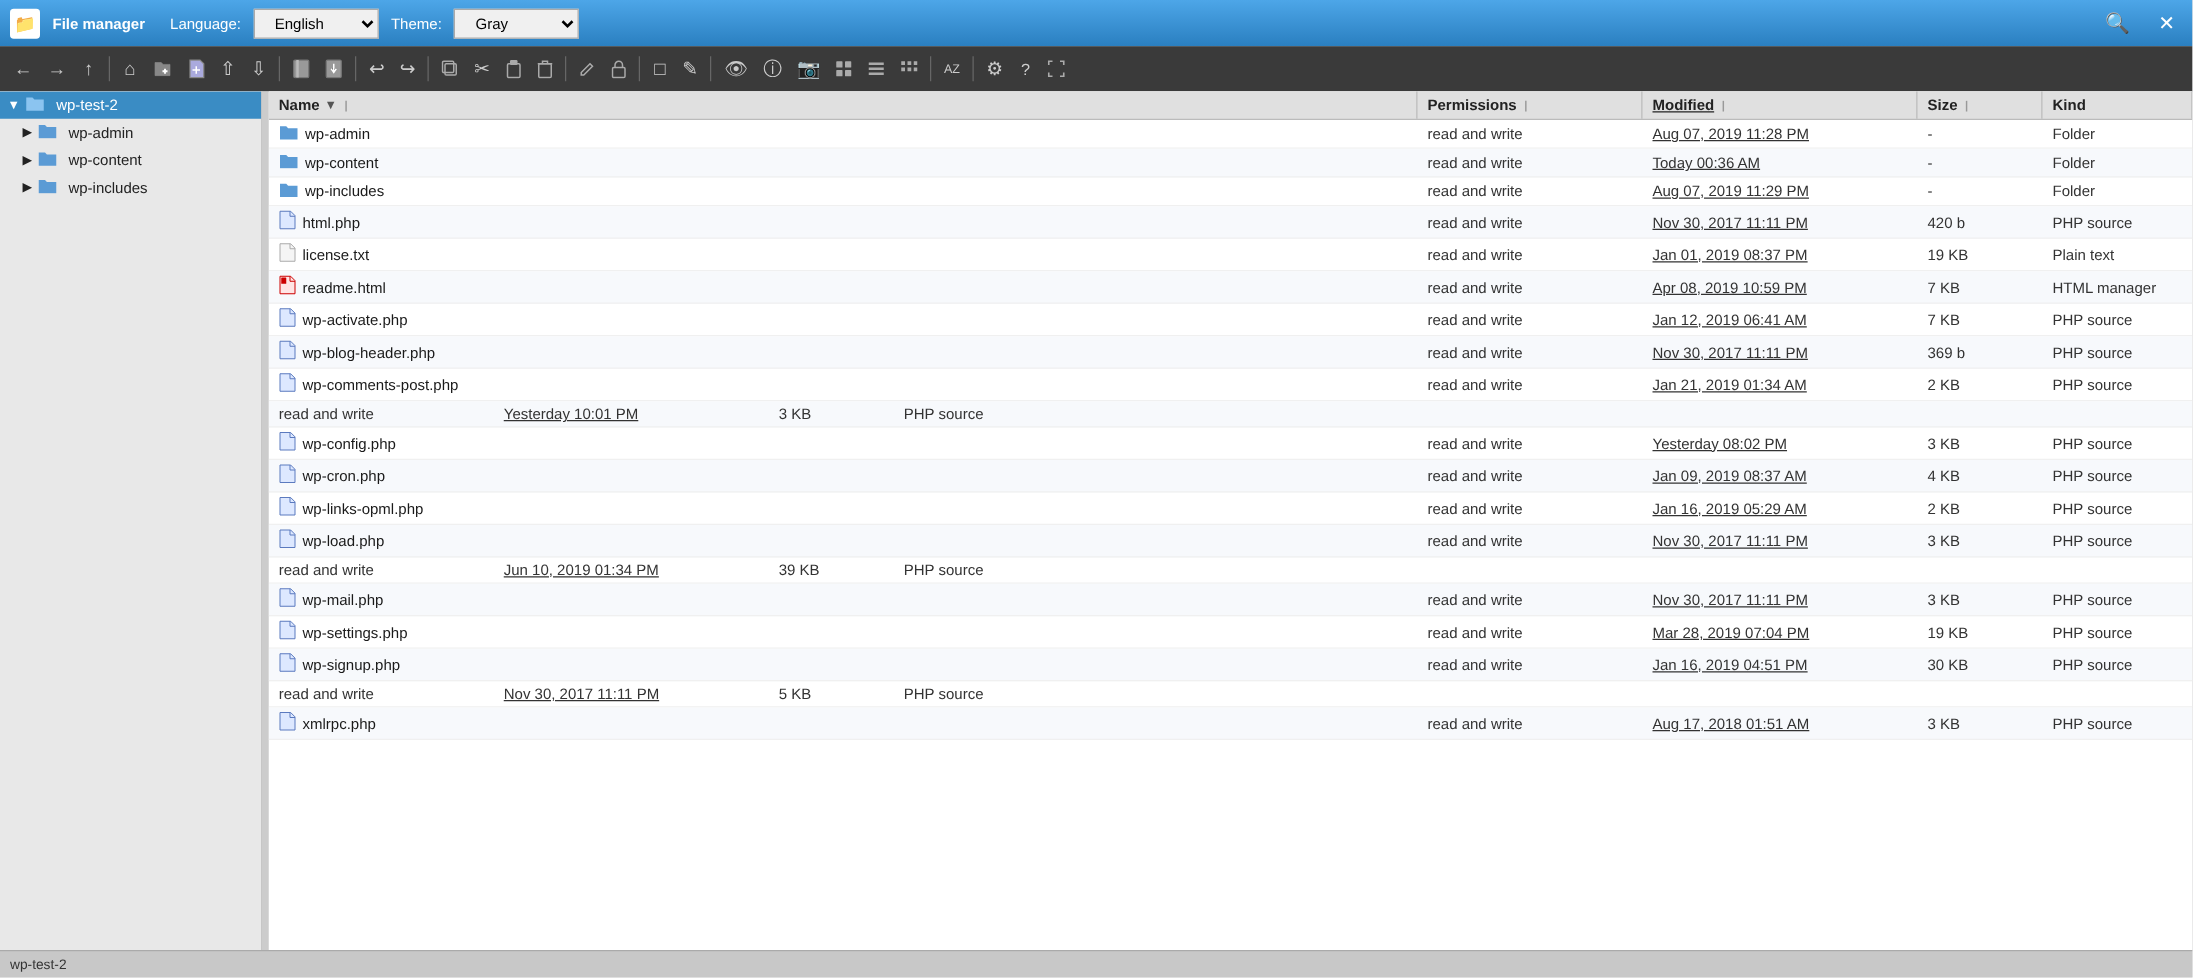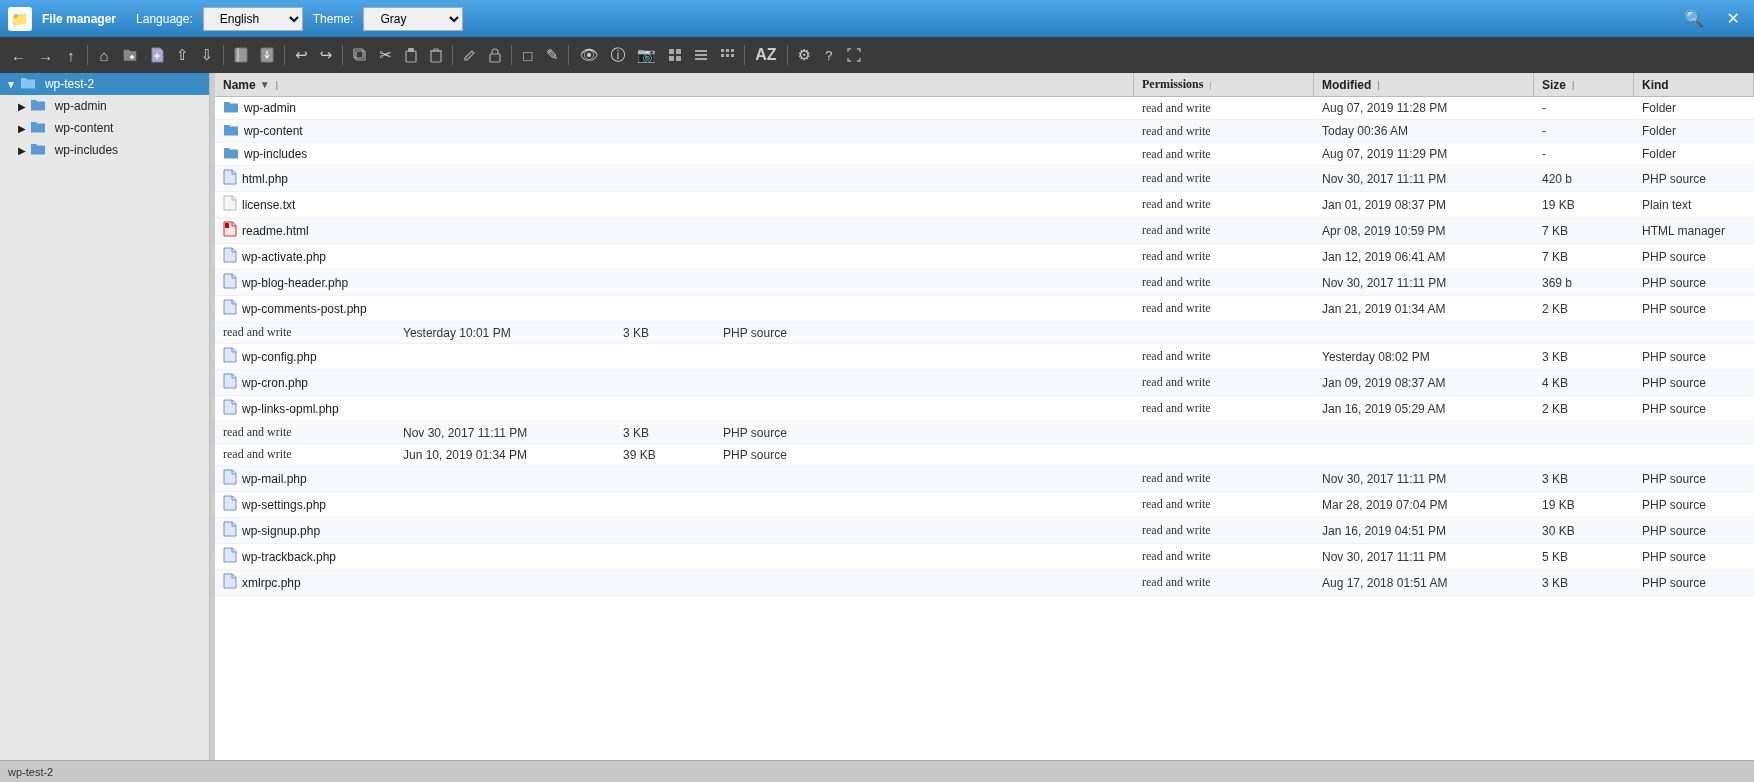--- a/index.html
+++ b/index.html
@@ -137,22 +137,22 @@
     .col-header {
       padding: 4px 8px;
       border-right: 1px solid #bbb;
       display: flex;
       align-items: center;
       gap: 4px;
       cursor: pointer;
       white-space: nowrap;
     }
     .col-name { flex: 1; min-width: 300px; }
-    .col-perm { width: 180px; font-family: Liberation Serif, serif; }
-    .col-mod { width: 220px; }
+    .col-perm { width: 180px; }
+    .col-mod { width: 220px; text-decoration: underline; }
     .col-size { width: 100px; }
     .col-kind { width: 120px; }
 
     
     .file-row {
       display: flex;
       align-items: center;
       border-bottom: 1px solid #f0f0f0;
       font-size: 12px;
       cursor: pointer;
@@ -304,21 +304,21 @@
     <svg width="14" height="14" viewBox="0 0 14 14" xmlns="http://www.w3.org/2000/svg">
       <rect x="1" y="1" width="3" height="3" fill="#aaa"></rect>
       <rect x="6" y="1" width="3" height="3" fill="#aaa"></rect>
       <rect x="11" y="1" width="3" height="3" fill="#aaa"></rect>
       <rect x="1" y="6" width="3" height="3" fill="#aaa"></rect>
       <rect x="6" y="6" width="3" height="3" fill="#aaa"></rect>
       <rect x="11" y="6" width="3" height="3" fill="#aaa"></rect>
     </svg>
   </button>
   <div class="tb-sep"></div>
-  <button class="tb-btn" title="Sort" style="font-size:16px; color:#ccc; font-weight:bold;">AZ</button>
+  <button class="tb-btn" title="Sort" style="font-size:10px; color:#ccc; font-weight:normal;">AZ</button>
   <div class="tb-sep"></div>
   <button class="tb-btn" title="Settings">⚙</button>
   <button class="tb-btn" title="Help" style="font-size:13px; color:#ccc;">?</button>
   <button class="tb-btn" title="Fullscreen">
     <svg width="14" height="14" viewBox="0 0 14 14" xmlns="http://www.w3.org/2000/svg">
       <path d="M1 4V1h3M10 1h3v3M13 10v3h-3M4 13H1v-3" fill="none" stroke="#aaa" stroke-width="1.3"></path>
     </svg>
   </button>
 </div>
 
@@ -537,20 +537,27 @@
                 <path d="M9 1v4h4" fill="none" stroke="#5b7abf" stroke-width="0.8"></path>
               </svg></span>
             <span>wp-links-opml.php</span>
           </div>
           <div class="col-perm">read and write</div>
           <div class="col-mod">Jan 16, 2019 05:29 AM</div>
           <div class="col-size">2 KB</div>
           <div class="col-kind">PHP source</div>
         </div>
         <div class="file-row">
+          <div class="col-name">
+            <span><svg width="14" height="16" viewBox="0 0 14 16" xmlns="http://www.w3.org/2000/svg">
+                <path d="M1 1h8.5L13 4.5V15H1V1z" fill="#dde8ff" stroke="#5b7abf" stroke-width="0.8"></path>
+                <path d="M9 1v4h4" fill="none" stroke="#5b7abf" stroke-width="0.8"></path>
+              </svg></span>
+            <span>wp-load.php</span>
+          </div>
           <div class="col-perm">read and write</div>
           <div class="col-mod">Nov 30, 2017 11:11 PM</div>
           <div class="col-size">3 KB</div>
           <div class="col-kind">PHP source</div>
         </div>
         <div class="file-row">
           <div class="col-perm">read and write</div>
           <div class="col-mod">Jun 10, 2019 01:34 PM</div>
           <div class="col-size">39 KB</div>
           <div class="col-kind">PHP source</div>
@@ -588,27 +595,20 @@
                 <path d="M9 1v4h4" fill="none" stroke="#5b7abf" stroke-width="0.8"></path>
               </svg></span>
             <span>wp-signup.php</span>
           </div>
           <div class="col-perm">read and write</div>
           <div class="col-mod">Jan 16, 2019 04:51 PM</div>
           <div class="col-size">30 KB</div>
           <div class="col-kind">PHP source</div>
         </div>
         <div class="file-row">
-          <div class="col-name">
-            <span><svg width="14" height="16" viewBox="0 0 14 16" xmlns="http://www.w3.org/2000/svg">
-                <path d="M1 1h8.5L13 4.5V15H1V1z" fill="#dde8ff" stroke="#5b7abf" stroke-width="0.8"></path>
-                <path d="M9 1v4h4" fill="none" stroke="#5b7abf" stroke-width="0.8"></path>
-              </svg></span>
-            <span>wp-trackback.php</span>
-          </div>
           <div class="col-perm">read and write</div>
           <div class="col-mod">Nov 30, 2017 11:11 PM</div>
           <div class="col-size">5 KB</div>
           <div class="col-kind">PHP source</div>
         </div>
         <div class="file-row">
           <div class="col-name">
             <span><svg width="14" height="16" viewBox="0 0 14 16" xmlns="http://www.w3.org/2000/svg">
                 <path d="M1 1h8.5L13 4.5V15H1V1z" fill="#dde8ff" stroke="#5b7abf" stroke-width="0.8"></path>
                 <path d="M9 1v4h4" fill="none" stroke="#5b7abf" stroke-width="0.8"></path>

